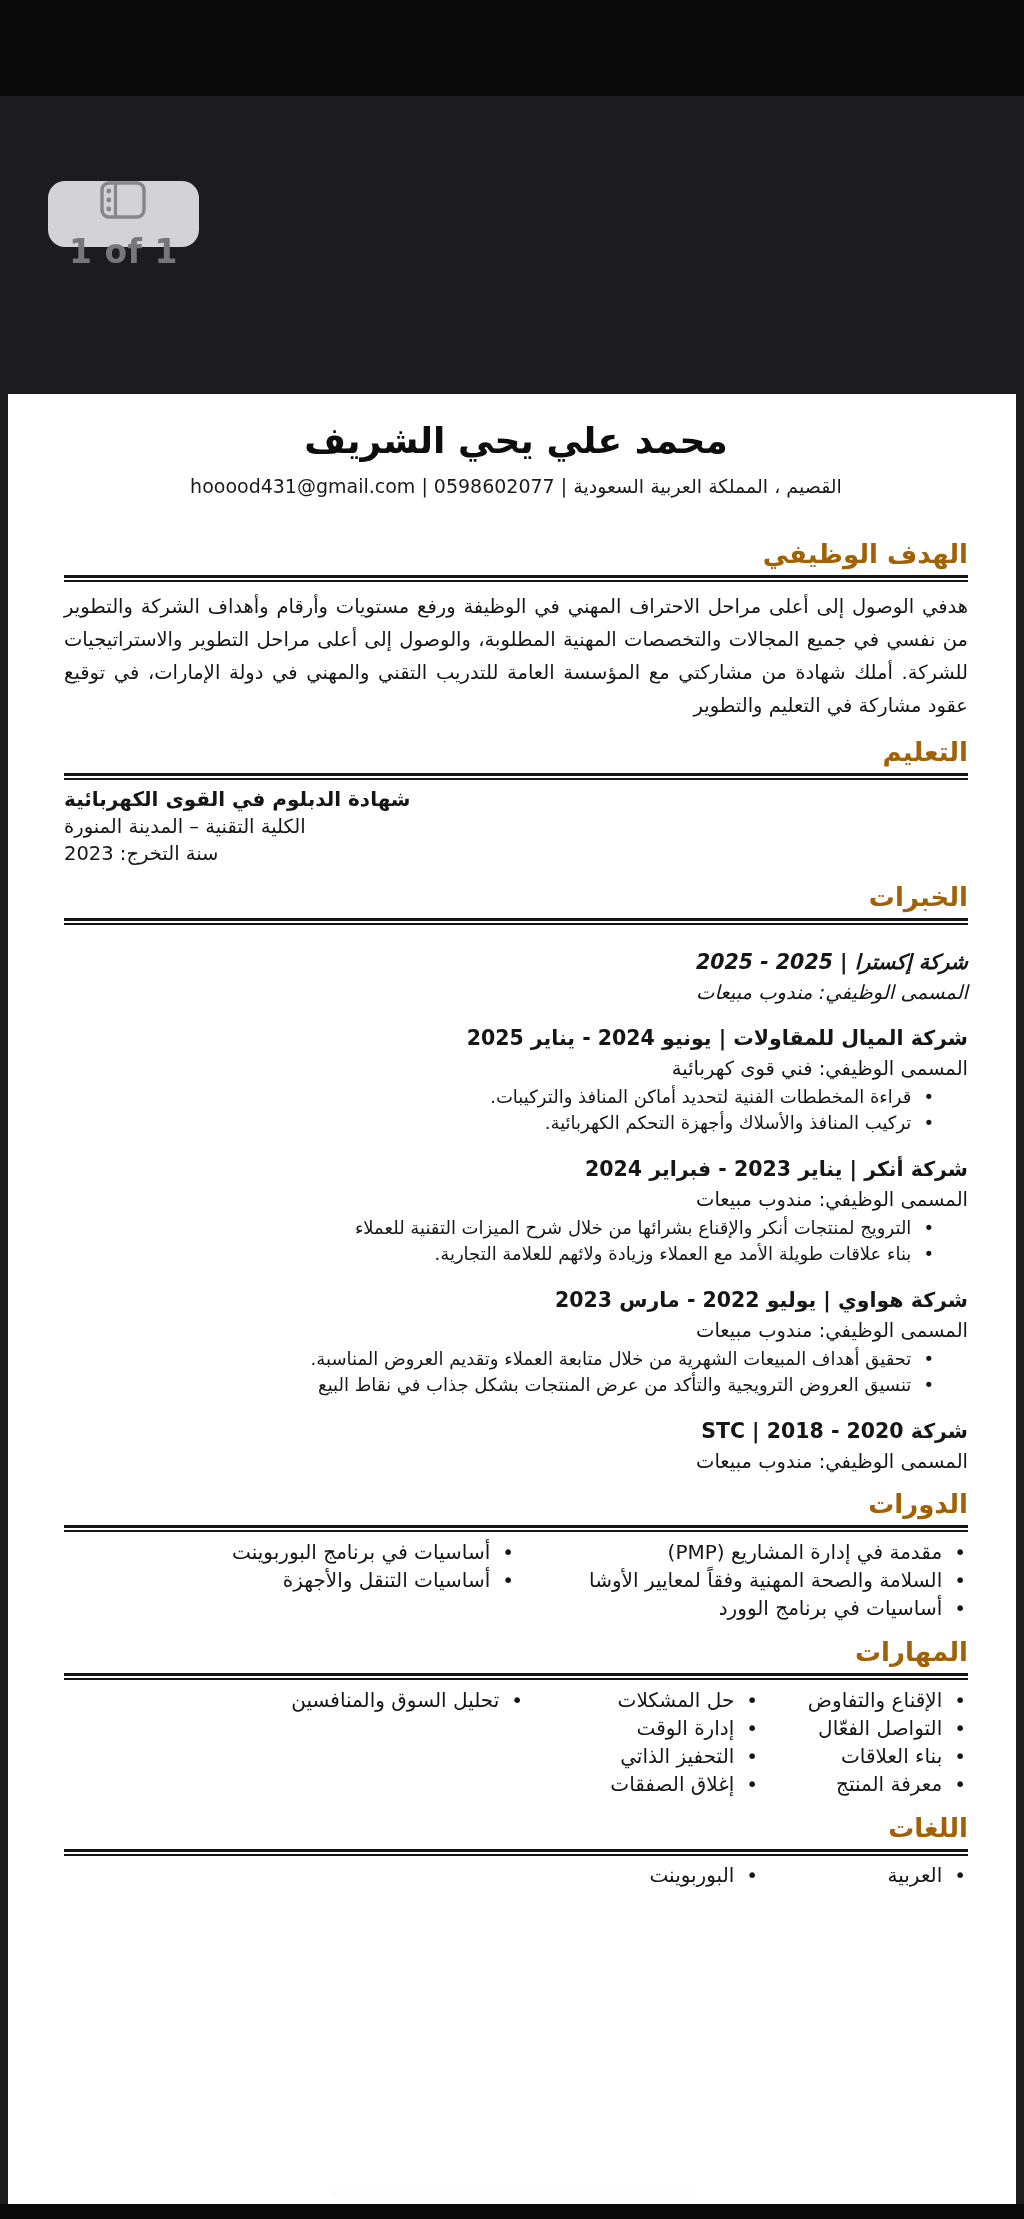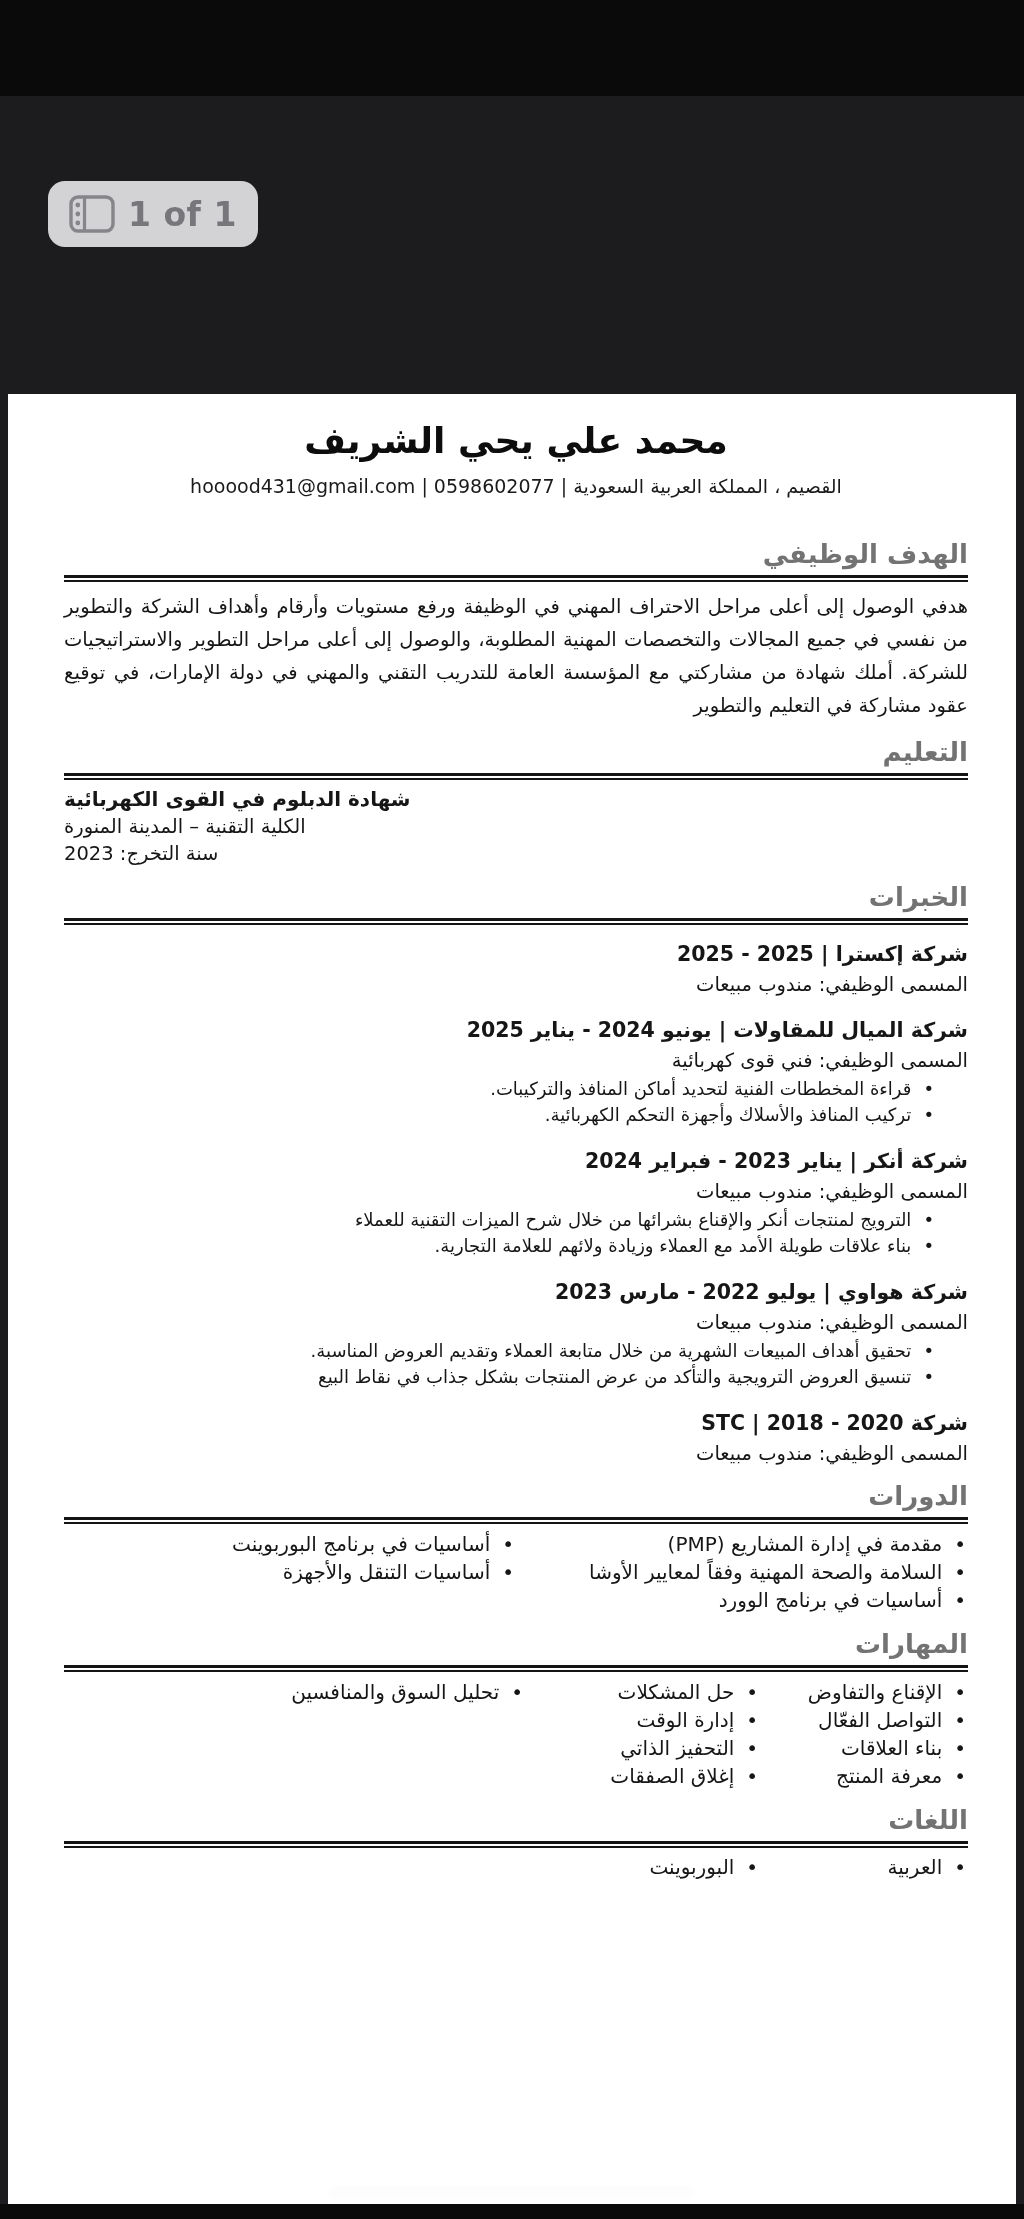--- a/index.html
+++ b/index.html
@@ -8,44 +8,44 @@
     background:#1c1c1e;
     font-family:"DejaVu Sans", sans-serif;
   }
   .top-strip{position:absolute;left:0;top:0;width:1024px;height:96px;background:#0a0a0b;}
   .bottom-strip{position:absolute;left:0;top:2204px;width:1024px;height:15px;background:#0a0a0b;}
 
   
   .badge{
     position:absolute;left:48px;top:181px;height:66px;border-radius:17px;
     background:#d3d3d6;display:flex;align-items:center;gap:13px;padding:0 21px;
-    box-sizing:border-box;cursor:pointer;
+    box-sizing:border-box;cursor:pointer;flex-direction:column;
   }
   .badge .label{font-size:33px;font-weight:600;color:#76767b;letter-spacing:.5px;}
 
   
   .page{
     position:absolute;left:8px;top:394px;width:1008px;height:1850px;background:#ffffff;
     box-sizing:border-box;padding:24px 48px 0 56px;direction:rtl;color:#161616;overflow:hidden;
   }
   .name{text-align:center;font-size:36px;line-height:46px;font-weight:700;color:#0d0d0d;}
   .contact{text-align:center;font-size:19px;line-height:24px;margin-top:10px;color:#1a1a1a;}
 
-  .sec{font-size:26px;line-height:32px;font-weight:700;margin-top:14px;color:#737373;text-align:right;}
+  .sec{font-size:26px;line-height:32px;font-weight:700;margin-top:14px;color:#a16207;text-align:right;}
   .sec-first{margin-top:40px;}
   .rule{margin-top:5px;height:2px;border-top:3px solid #141414;border-bottom:2px solid #141414;}
 
   .para{margin-top:8px;font-size:19.5px;line-height:33px;text-align:justify;}
 
   .edu{margin-top:6px;}
   .edu>div{line-height:27px;font-size:19.5px;text-align:left;}
   .edu .degree{font-size:20px;font-weight:700;}
 
   .xp{margin-top:21px;}
-  .xp-first{margin-top:17px;}
+  .xp-first{margin-top:25px;font-style:italic;}
   .xp-title{font-size:20.5px;line-height:25px;font-weight:700;text-align:right;}
   .xp-role{font-size:19.5px;line-height:25px;margin-top:5px;text-align:right;}
   .xp-bullets{list-style:none;margin:3px 34px 0 0;padding:0;}
   .xp-bullets li{font-size:18px;line-height:26px;text-align:right;}
 
   .bli::before{content:"•";margin-left:12px;}
 
   .grid2{display:grid;grid-template-columns:1fr 1fr;margin-top:6px;}
   .grid3{display:grid;grid-template-columns:23% 26% 51%;margin-top:6px;}
   .cell{font-size:20px;line-height:28px;padding-right:2px;text-align:right;}

